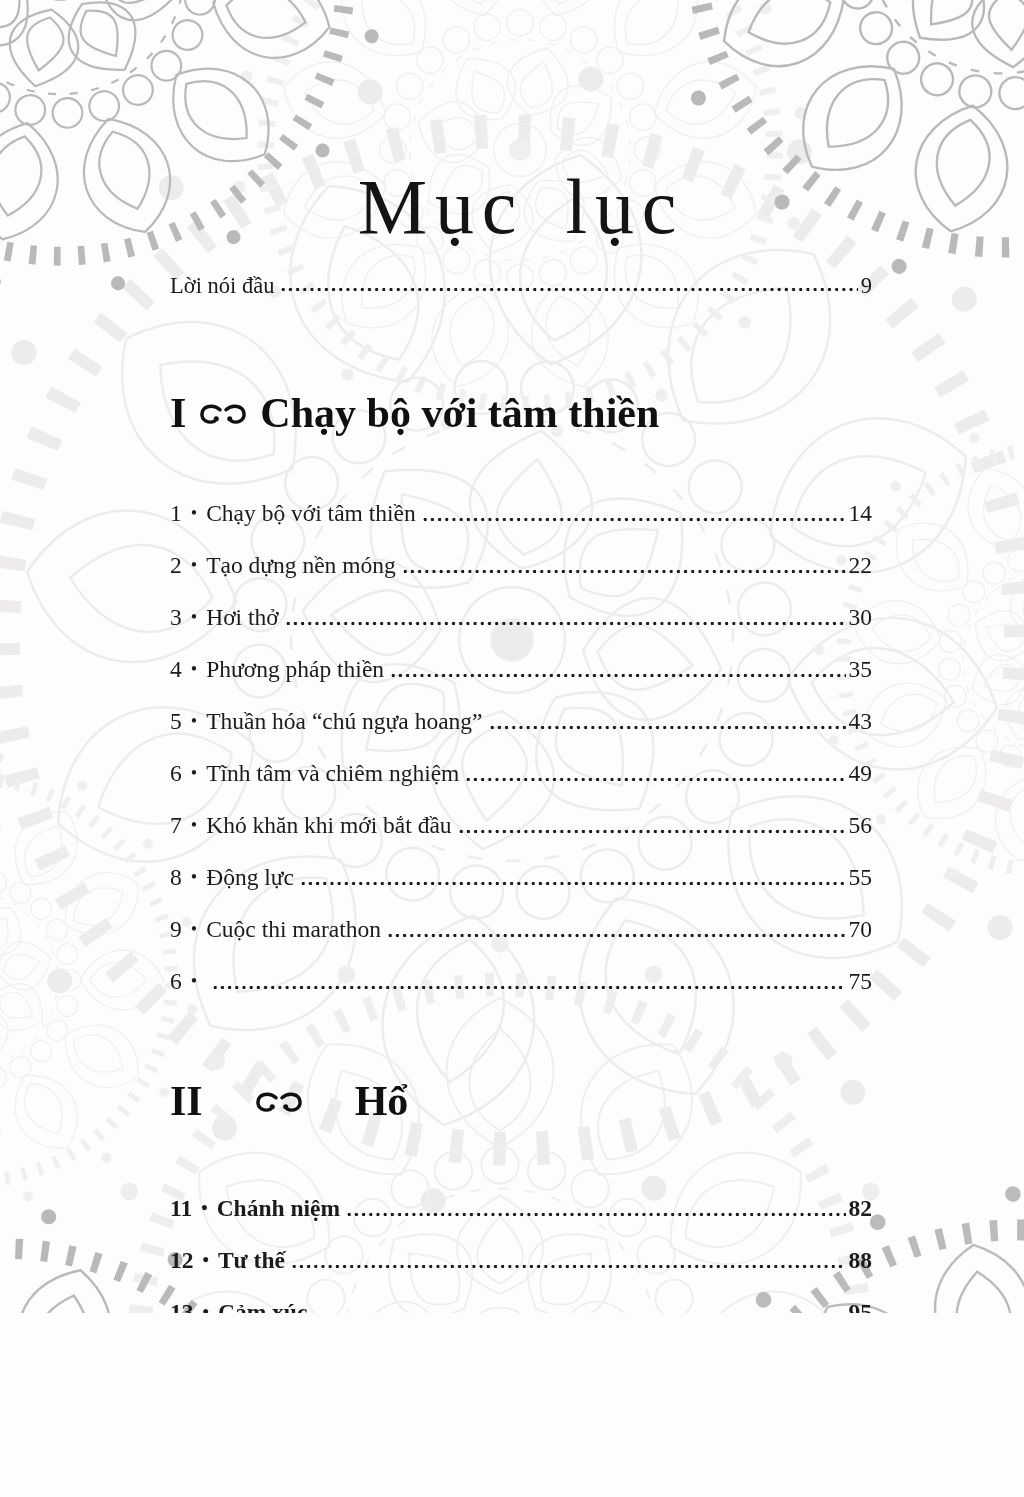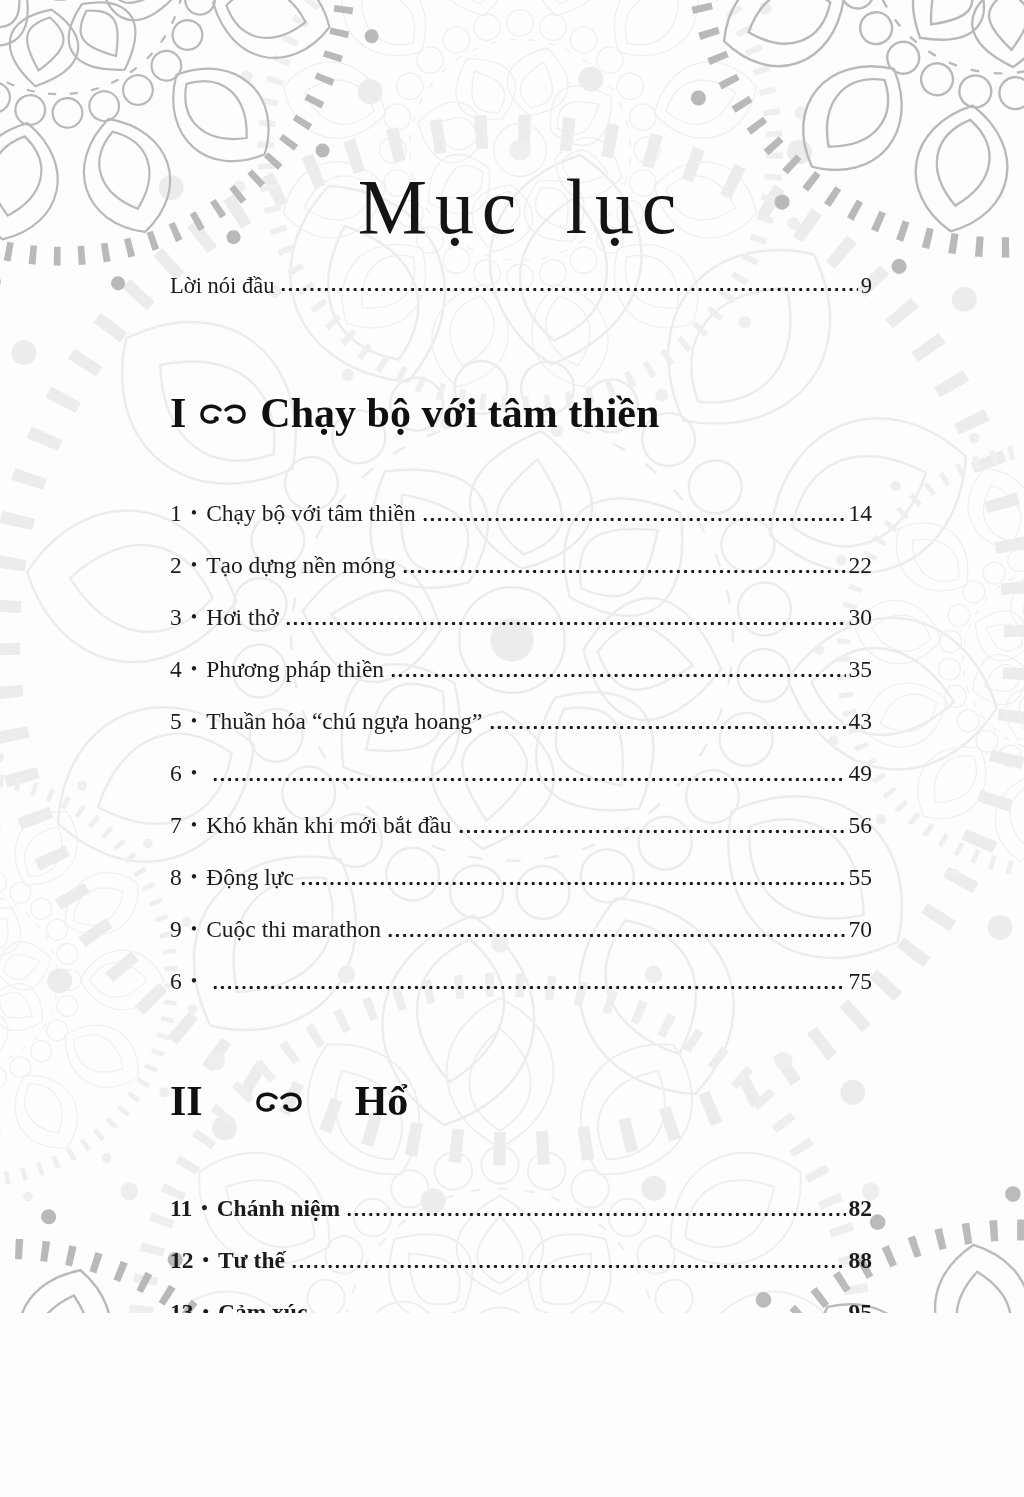--- a/index.html
+++ b/index.html
@@ -2323,20 +2323,21 @@
           <div class="row">
     <span class="num">5</span>
     <span class="bullet">•</span>
     <span class="t">Thuần hóa “chú ngựa hoang”</span>
     <span class="leader"></span>
     <span class="pg">43</span>
   </div>
           <div class="row">
     <span class="num">6</span>
     <span class="bullet">•</span>
+    <span class="t">Tĩnh tâm và chiêm nghiệm</span>
     <span class="leader"></span>
     <span class="pg">49</span>
   </div>
           <div class="row">
     <span class="num">7</span>
     <span class="bullet">•</span>
     <span class="t">Khó khăn khi mới bắt đầu</span>
     <span class="leader"></span>
     <span class="pg">56</span>
   </div>

